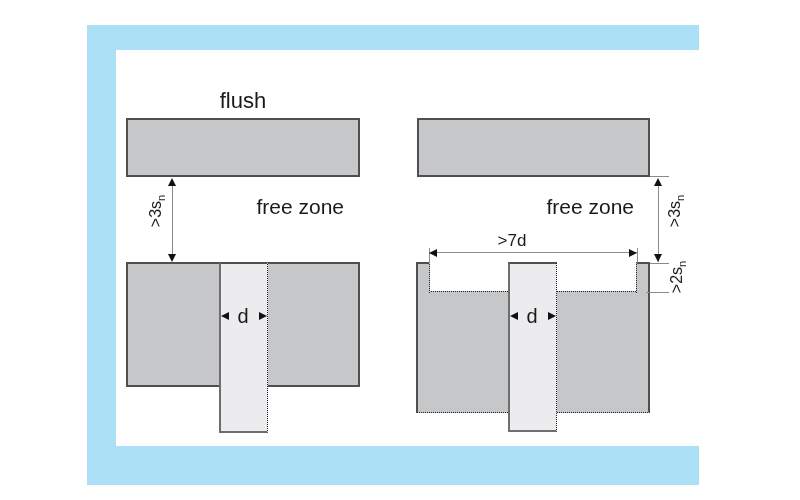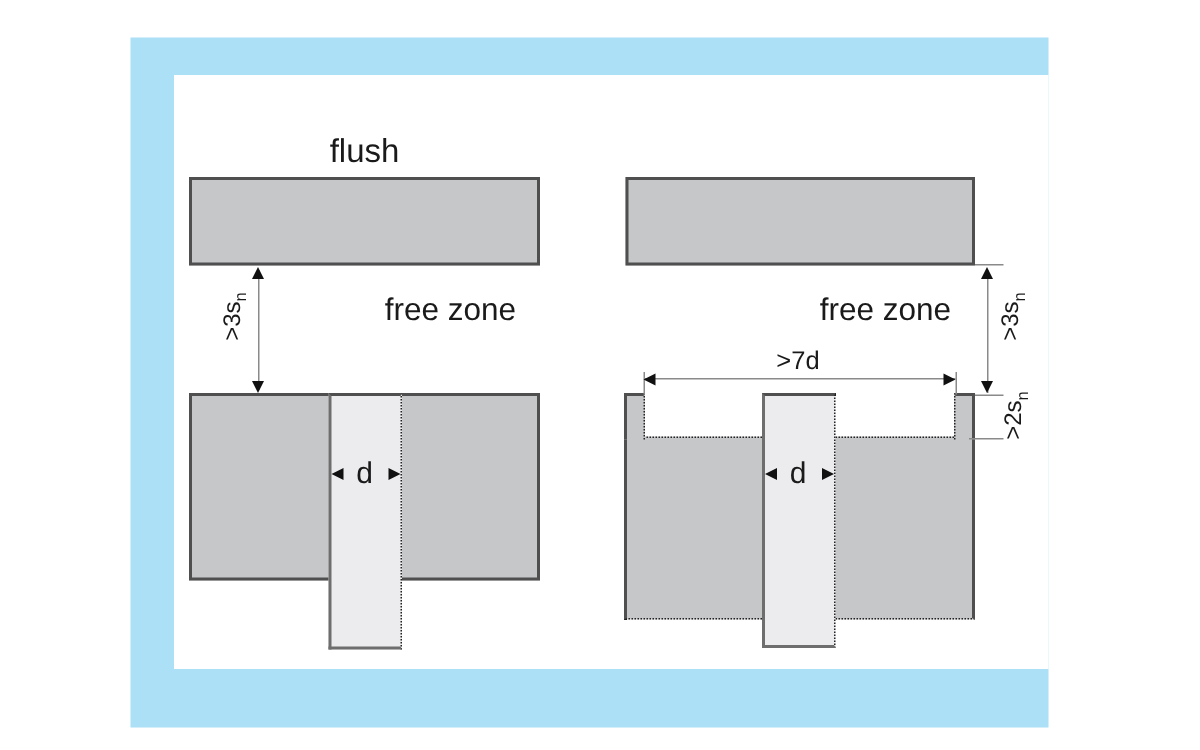--- a/index.html
+++ b/index.html
@@ -71,21 +71,21 @@
   <div class="abs dline" style="left:650px;top:176px;width:19px;height:1px;"></div>
   <div class="abs dline" style="left:658px;top:180px;width:1px;height:82px;"></div>
   <div class="abs arr arr-up" style="left:654px;top:178px;"></div>
   <div class="abs arr arr-down" style="left:654px;top:254px;"></div>
   <div class="abs vlabel" style="left:676px;top:211px;">
     <span><span>&gt;3s</span><sub>n</sub></span>
   </div>
 
   <div class="abs freezone" style="left:434px;top:195px;width:200px;">free zone</div>
 
-  <div class="abs dimtext" style="left:432px;top:231px;width:200px;">&gt;7d</div>
+  <div class="abs dimtext" style="left:412px;top:231px;width:200px;">&gt;7d</div>
   <div class="abs dline" style="left:430px;top:252px;width:207px;height:1px;"></div>
   <div class="abs arr arr-left" style="left:429px;top:249px;"></div>
   <div class="abs arr arr-right" style="left:629px;top:249px;"></div>
   <div class="abs dline" style="left:429px;top:248px;width:1px;height:15px;"></div>
   <div class="abs dline" style="left:637px;top:248px;width:1px;height:15px;"></div>
 
   <div class="abs block-body" style="left:416px;top:291px;width:234px;height:122px;"></div>
   <div class="abs rim-l" style="left:416px;top:262px;width:14px;height:31px;"></div>
   <div class="abs rim-r" style="left:636px;top:262px;width:14px;height:31px;"></div>
   <div class="abs sensor" style="left:508px;top:262px;width:49px;height:170px;"></div>

